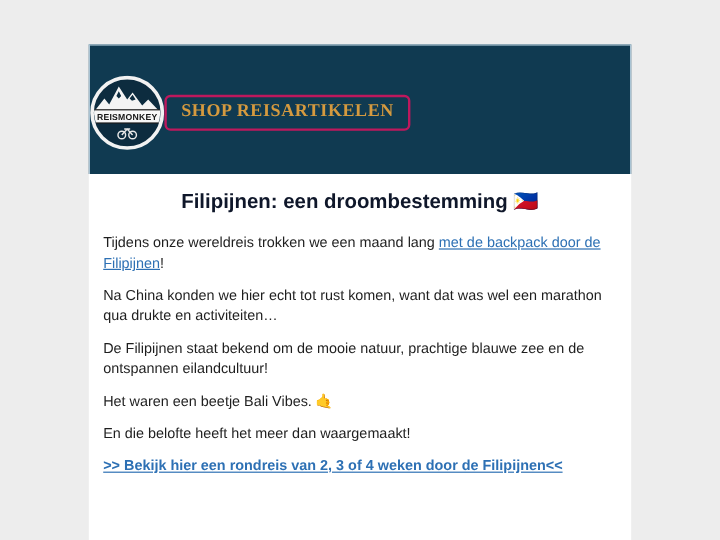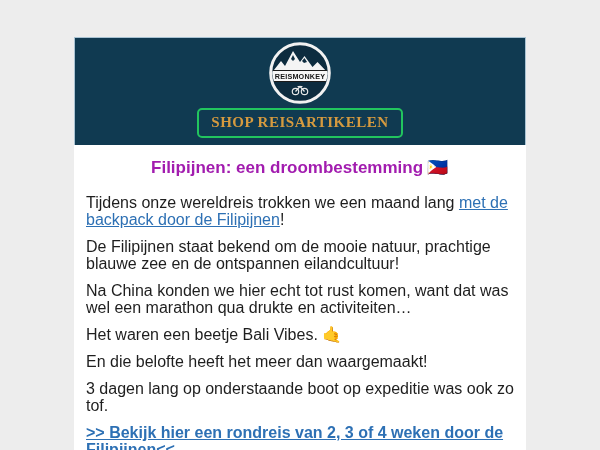--- a/index.html
+++ b/index.html
@@ -12,56 +12,56 @@
   .email {
     width: 452px;
     margin: 37px auto 0;
   }
   .header {
     background: #103a51;
     height: 108px;
     border: 1px solid #a9c3d3;
     border-bottom: none;
     display: flex;
-    flex-direction: column;
+    flex-direction: row;
     align-items: center;
   }
   .logo {
     margin-top: 4px;
     width: 62px; height: 62px;
     cursor: pointer;
   }
   .shop-btn {
     margin-top: 4px;
     background: #103a51;
     color: #d59a3f;
-    border: 2px solid #22c55e;
+    border: 2px solid #be185d;
     border-radius: 5px;
     font-family: "Liberation Serif", serif;
     font-weight: bold;
     font-size: 15px;
     letter-spacing: 0.5px;
     padding: 4px 12px 5px;
     cursor: pointer;
   }
   .content {
     background: #ffffff;
     height: 305px;
     padding: 5px 12px 0;
   }
   .title {
     text-align: center;
     font-size: 17px;
     font-weight: bold;
-    color: #a21caf;
+    color: #0f172a;
     margin: 6px 0 14px;
     line-height: 24px;
   }
   .content p {
-    font-size: 16px;
+    font-size: 12px;
     line-height: 17px;
     color: #1e1e1e;
     margin: 0 0 10px;
   }
   .content a {
     color: #2d70b4;
     text-decoration: underline;
     cursor: pointer;
   }
   .cta {
@@ -104,24 +104,23 @@
   </div>
 
   <div class="content">
 
     <h1 class="title">Filipijnen: een droombestemming 🇵🇭</h1>
 
     <p>
       <span>Tijdens onze wereldreis trokken we een maand lang </span><a>met de backpack door de Filipijnen</a><span>!</span>
     </p>
 
+    <p>Na China konden we hier echt tot rust komen, want dat was wel een marathon qua drukte en activiteiten…</p>
     <p>De Filipijnen staat bekend om de mooie natuur, prachtige blauwe zee en de ontspannen eilandcultuur!</p>
-    <p>Na China konden we hier echt tot rust komen, want dat was wel een marathon qua drukte en activiteiten…</p>
     <p>Het waren een beetje Bali Vibes. 🤙</p>
     <p>En die belofte heeft het meer dan waargemaakt!</p>
-    <p>3 dagen lang op onderstaande boot op expeditie was ook zo tof.</p>
 
     <p class="cta">
       <a>&gt;&gt; Bekijk hier een rondreis van 2, 3 of 4 weken door de Filipijnen&lt;&lt;</a>
     </p>
 
   </div>
 </div>
 
 </body></html>

